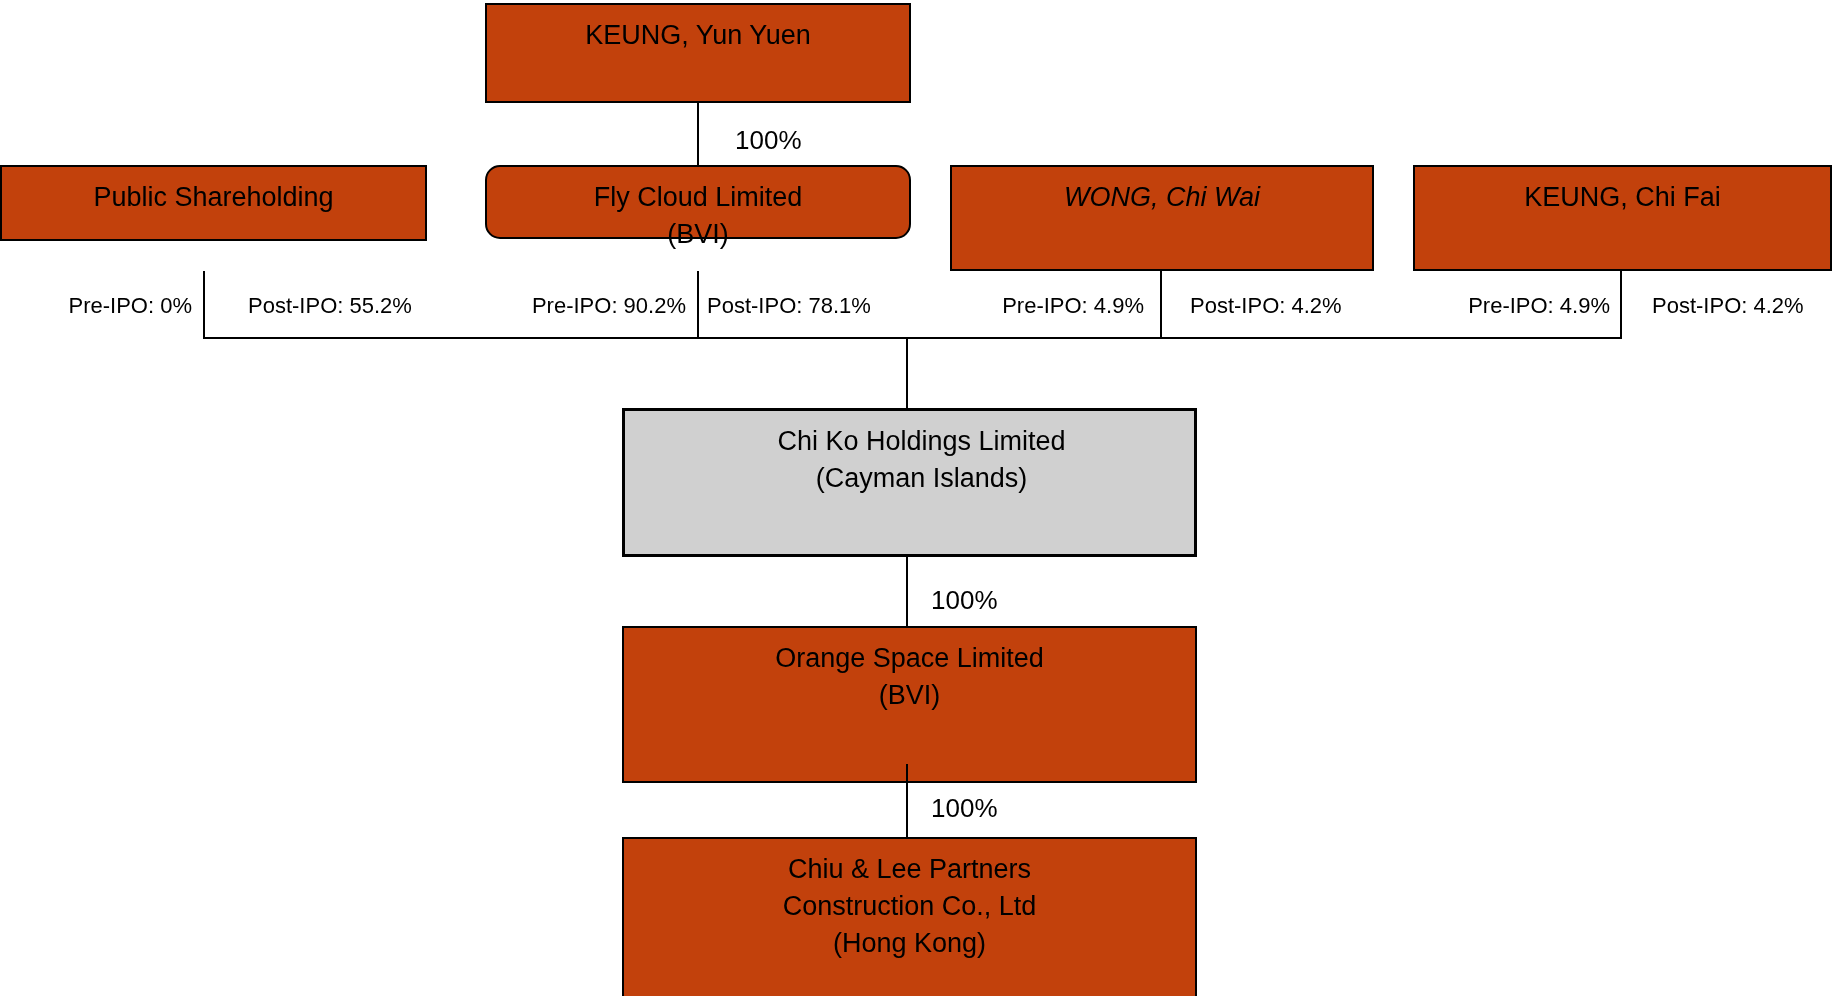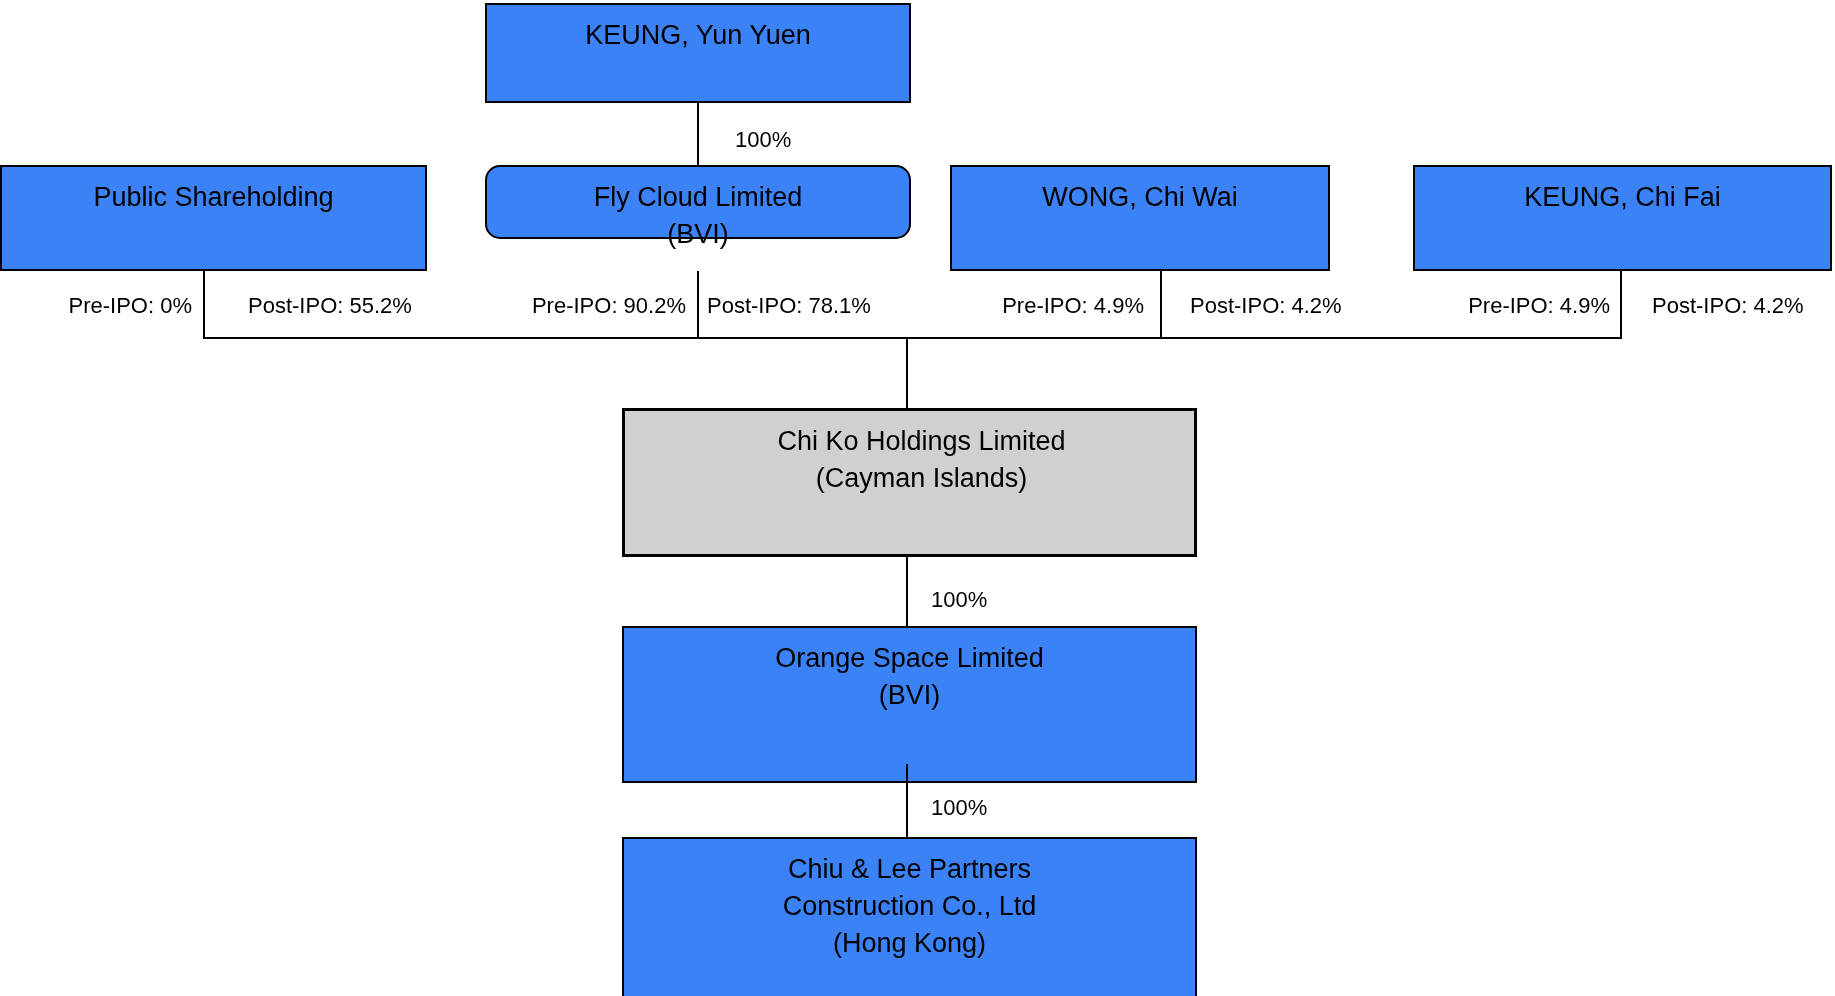--- a/index.html
+++ b/index.html
@@ -9,21 +9,21 @@
     height: 996px;
     background: #ffffff;
     font-family: "Liberation Sans", sans-serif;
     color: #000000;
     overflow: hidden;
   }
   .node {
     position: absolute;
     box-sizing: border-box;
     border: 2px solid #000000;
-    background: #3b82f6;
+    background: #c2410c;
     text-align: center;
     padding-top: 12px;
     font-size: 27px;
     line-height: 37px;
   }
   .node .node-line { display: block; }
   .node.highlight {
     background: #D0D0D0;
     border-width: 3px;
   }
@@ -32,38 +32,38 @@
     width: 2px;
     background: #000000;
   }
   .hline {
     position: absolute;
     height: 2px;
     background: #000000;
   }
   .edge-label {
     position: absolute;
-    font-size: 22px;
+    font-size: 26px;
     line-height: 26px;
     white-space: nowrap;
   }
   .own-label {
     position: absolute;
     top: 293px;
     font-size: 22px;
     line-height: 26px;
     white-space: nowrap;
     text-align: right;
   }
 
   
   #node-keung    { left: 485px;  top: 3px;   width: 426px; height: 100px; }
-  #node-public   { left: 0px;    top: 165px; width: 427px; height: 106px; }
+  #node-public   { left: 0px;    top: 165px; width: 427px; height: 76px; }
   #node-flycloud { left: 485px;  top: 165px; width: 426px; height: 74px; border-radius: 15px; }
-  #node-wong     { left: 950px;  top: 165px; width: 380px; height: 106px; }
+  #node-wong     { left: 950px;  top: 165px; width: 424px; height: 106px; font-style: italic; }
   #node-ling     { left: 1413px; top: 165px; width: 419px; height: 106px; }
   #node-chiko    { left: 622px;  top: 408px; width: 575px; height: 149px; padding-left: 24px; }
   #node-orange   { left: 622px;  top: 626px; width: 575px; height: 157px; }
   #node-chiulee  { left: 622px;  top: 837px; width: 575px; height: 196px; }
 
   
   #edge-keung-flycloud { left: 697px;  top: 103px; height: 62px; }
   #edge-public-drop    { left: 203px;  top: 271px; height: 68px; }
   #edge-flycloud-drop  { left: 697px;  top: 271px; height: 68px; }
   #edge-wong-drop      { left: 1160px; top: 271px; height: 68px; }

